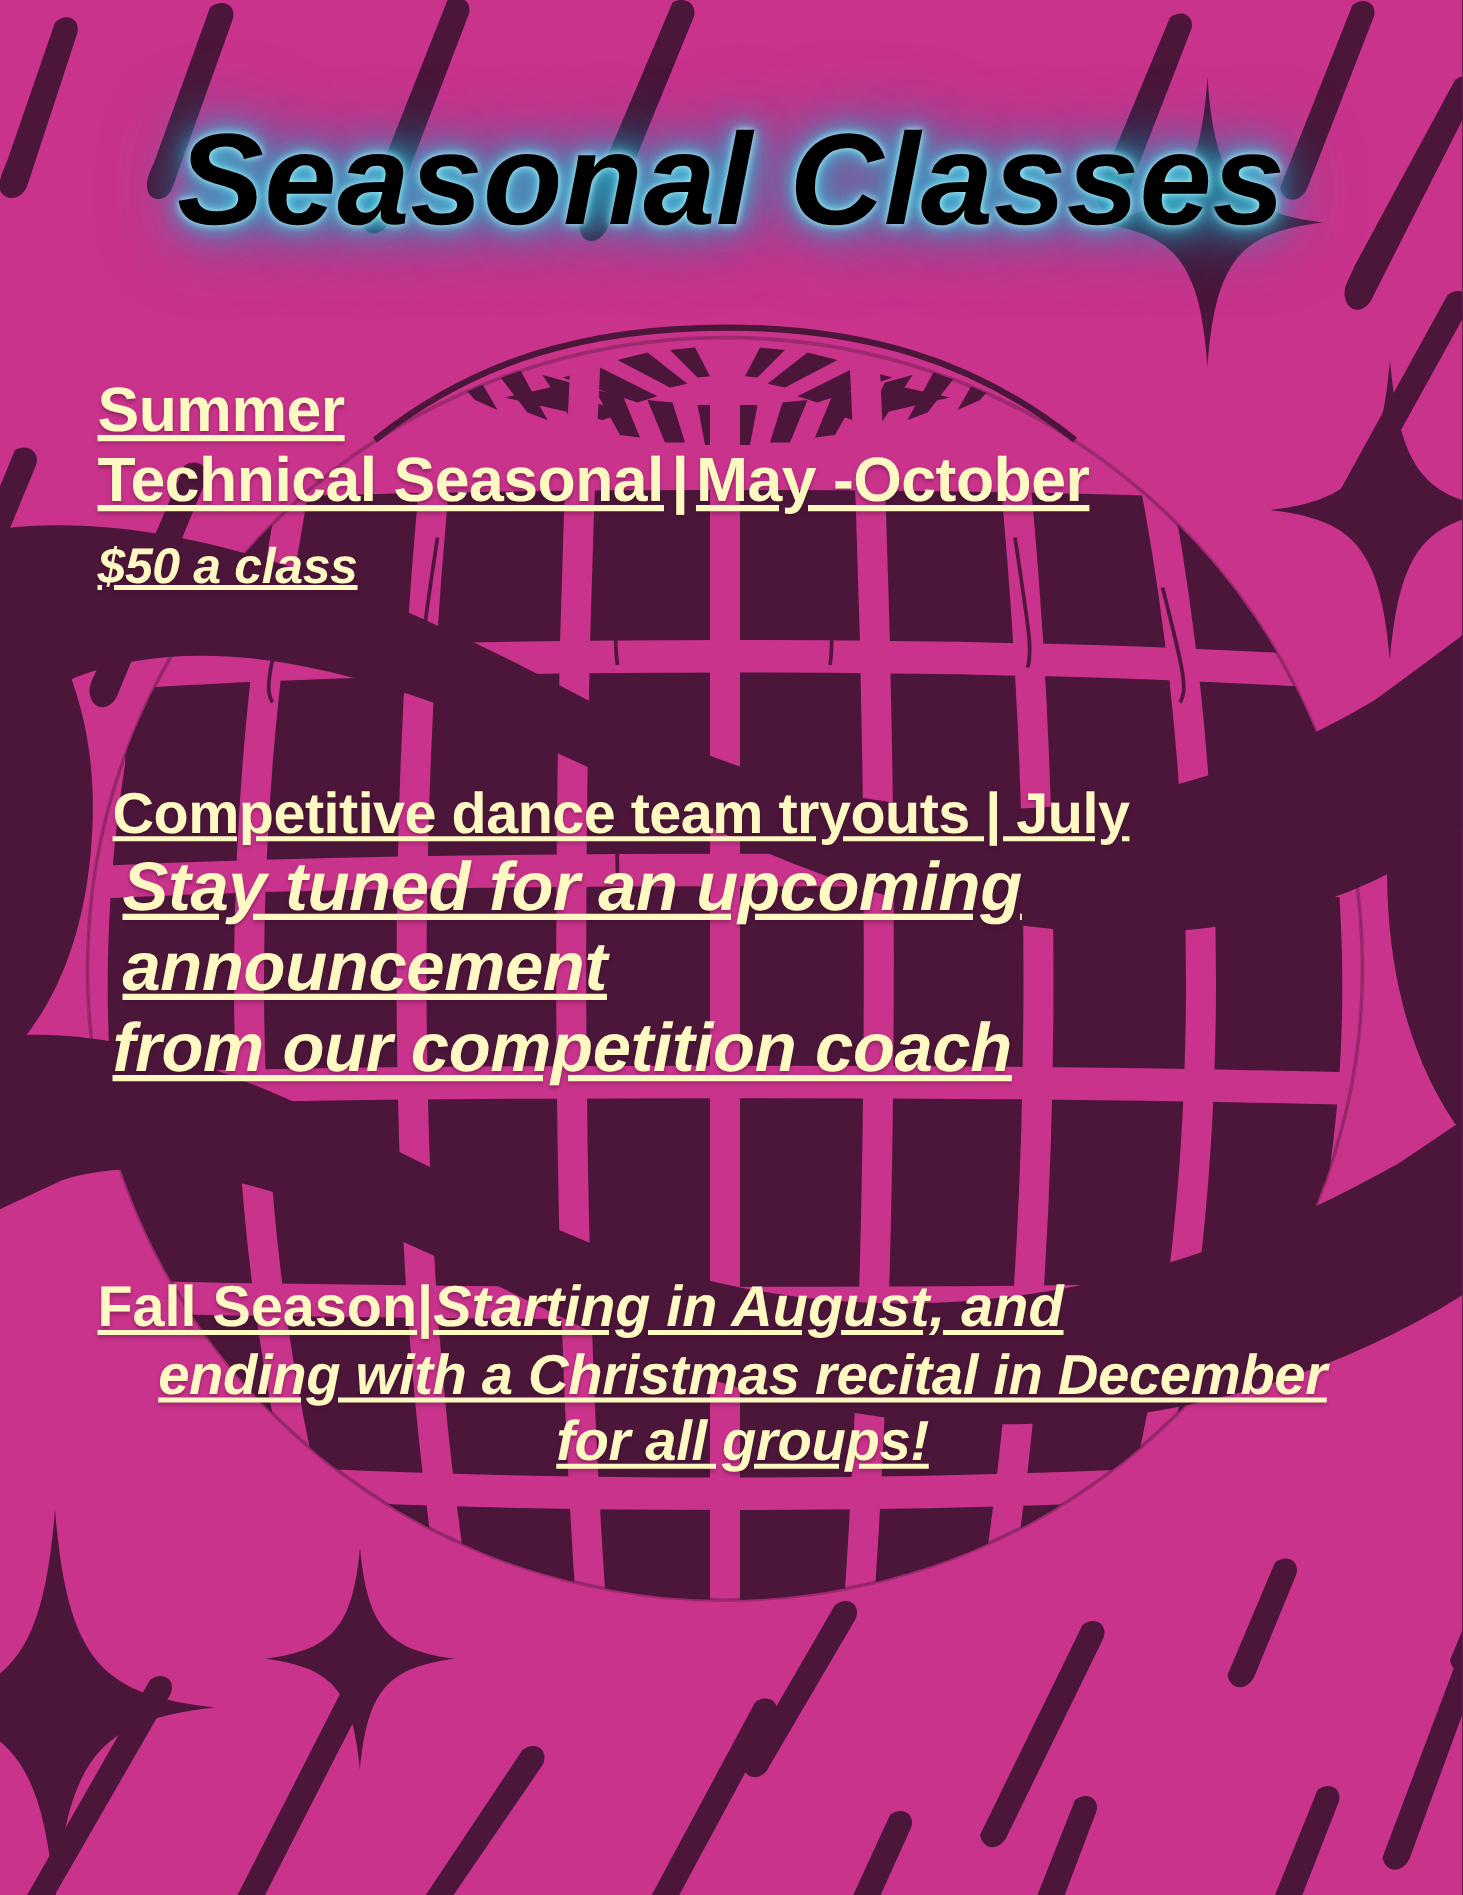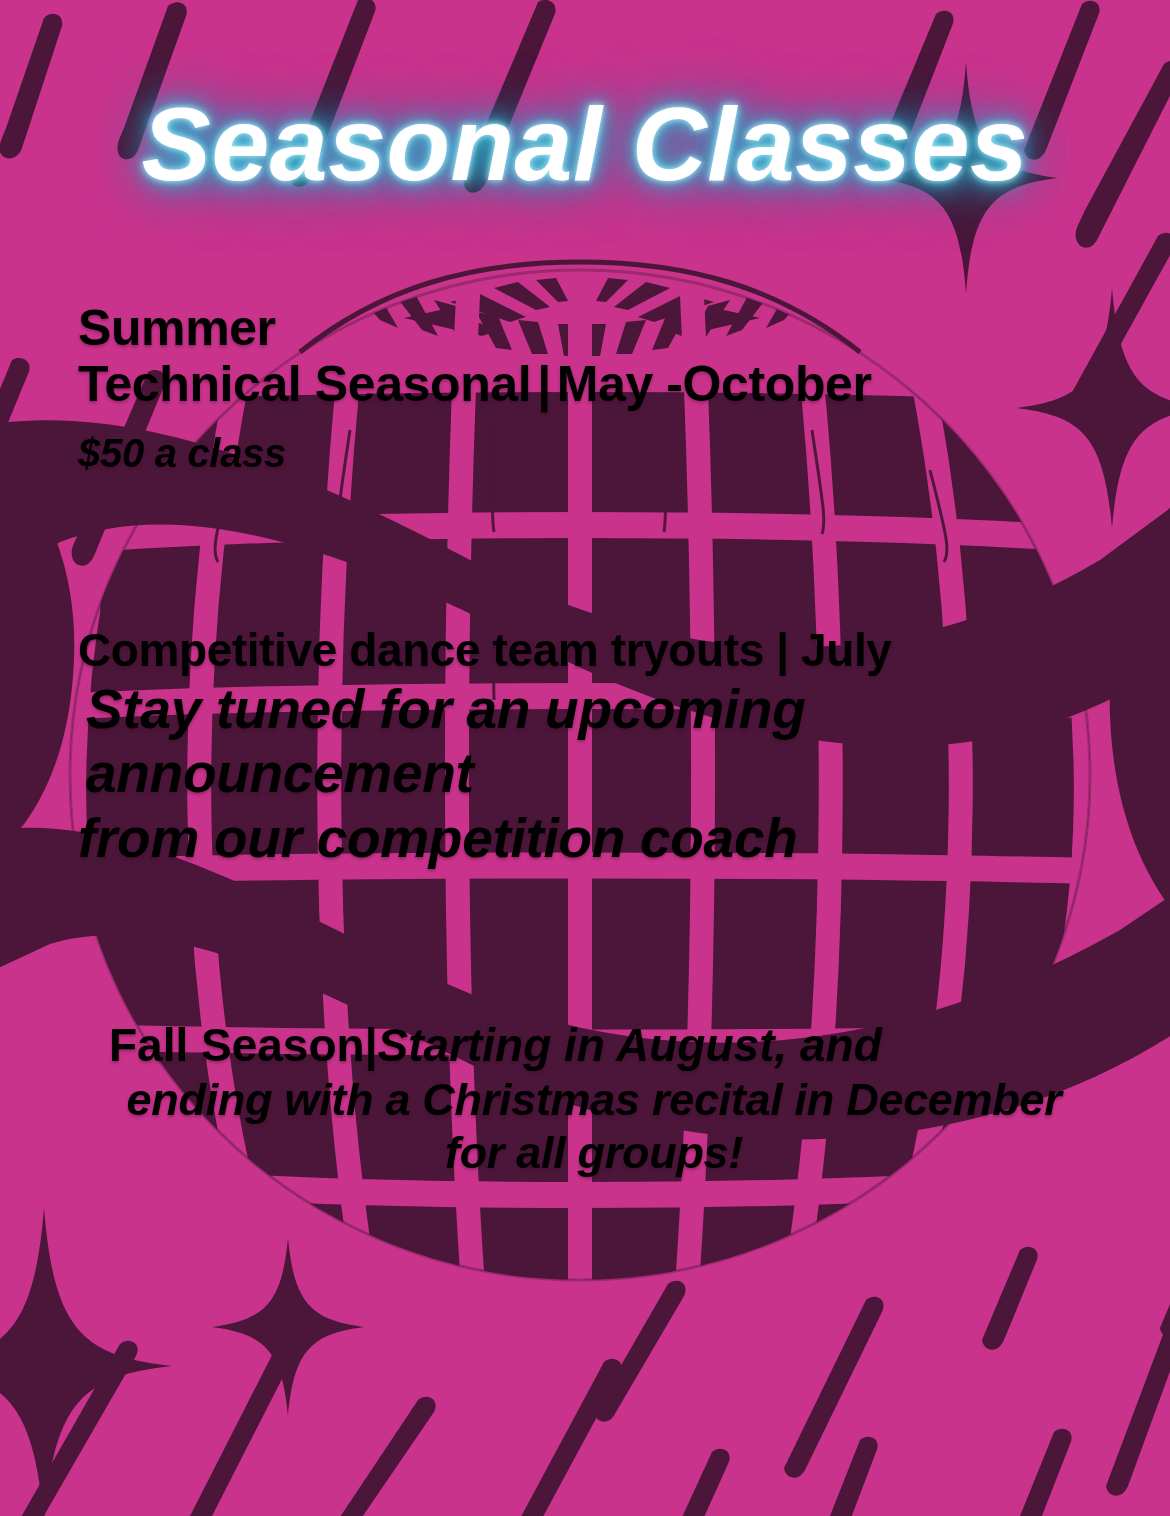--- a/index.html
+++ b/index.html
@@ -36,72 +36,72 @@
     position: absolute;
     left: 0;
     right: 0;
     top: 92px;
     text-align: center;
     font-size: 104px;
     line-height: 1.0;
     font-weight: 700;
     font-style: italic;
     letter-spacing: 0.5px;
-    color: #ffffff;
+    color: #000000;
     white-space: nowrap;
     text-shadow:
       0 0 6px #bdf3fb,
       0 0 14px #46c6de,
       0 0 26px #2bb0ce,
       0 0 44px #1e93b8,
       0 0 66px rgba(30,147,184,.75);
   }
 
   .block {
     position: absolute;
     left: 78px;
     right: 60px;
   }
   .line {
-    color: #000000;
+    color: #fef9c3;
     text-shadow: 0 2px 3px rgba(60,10,40,.35);
+    text-decoration: underline;
   }
   .hd {
     font-weight: 700;
     font-style: normal;
     font-size: 49px;
     line-height: 1.12;
     letter-spacing: -0.4px;
   }
   .it {
     font-weight: 700;
     font-style: italic;
     font-size: 45px;
     line-height: 1.18;
     letter-spacing: -0.3px;
   }
   .hd .sep { font-weight: 700; padding: 0 6px; }
 
   
   #block-summer    { top: 300px; }
-  #block-tryouts   { top: 625px; }
+  #block-tryouts   { top: 625px; margin-left: 12px; }
   #block-fall      { top: 1018px; }
 
   #block-summer .hd { font-size: 50px; }
   #block-summer .it { font-size: 40px; margin-top: 18px; }
 
   #block-tryouts .hd { font-size: 46px; }
   #block-tryouts .it { font-size: 55px; margin-left: 8px; }
   #block-tryouts .it.cont { margin-left: 0; }
 
   #block-fall .mix {
     font-size: 46px;
     line-height: 1.2;
     font-weight: 700;
-    margin-left: 31px;
   }
   #block-fall .mix .b { font-style: normal; }
   #block-fall .mix .i { font-style: italic; }
   #block-fall .it { font-size: 45px; text-align: center; }
 </style>
 </head>
 <body>
 
 <div id="poster">
 

